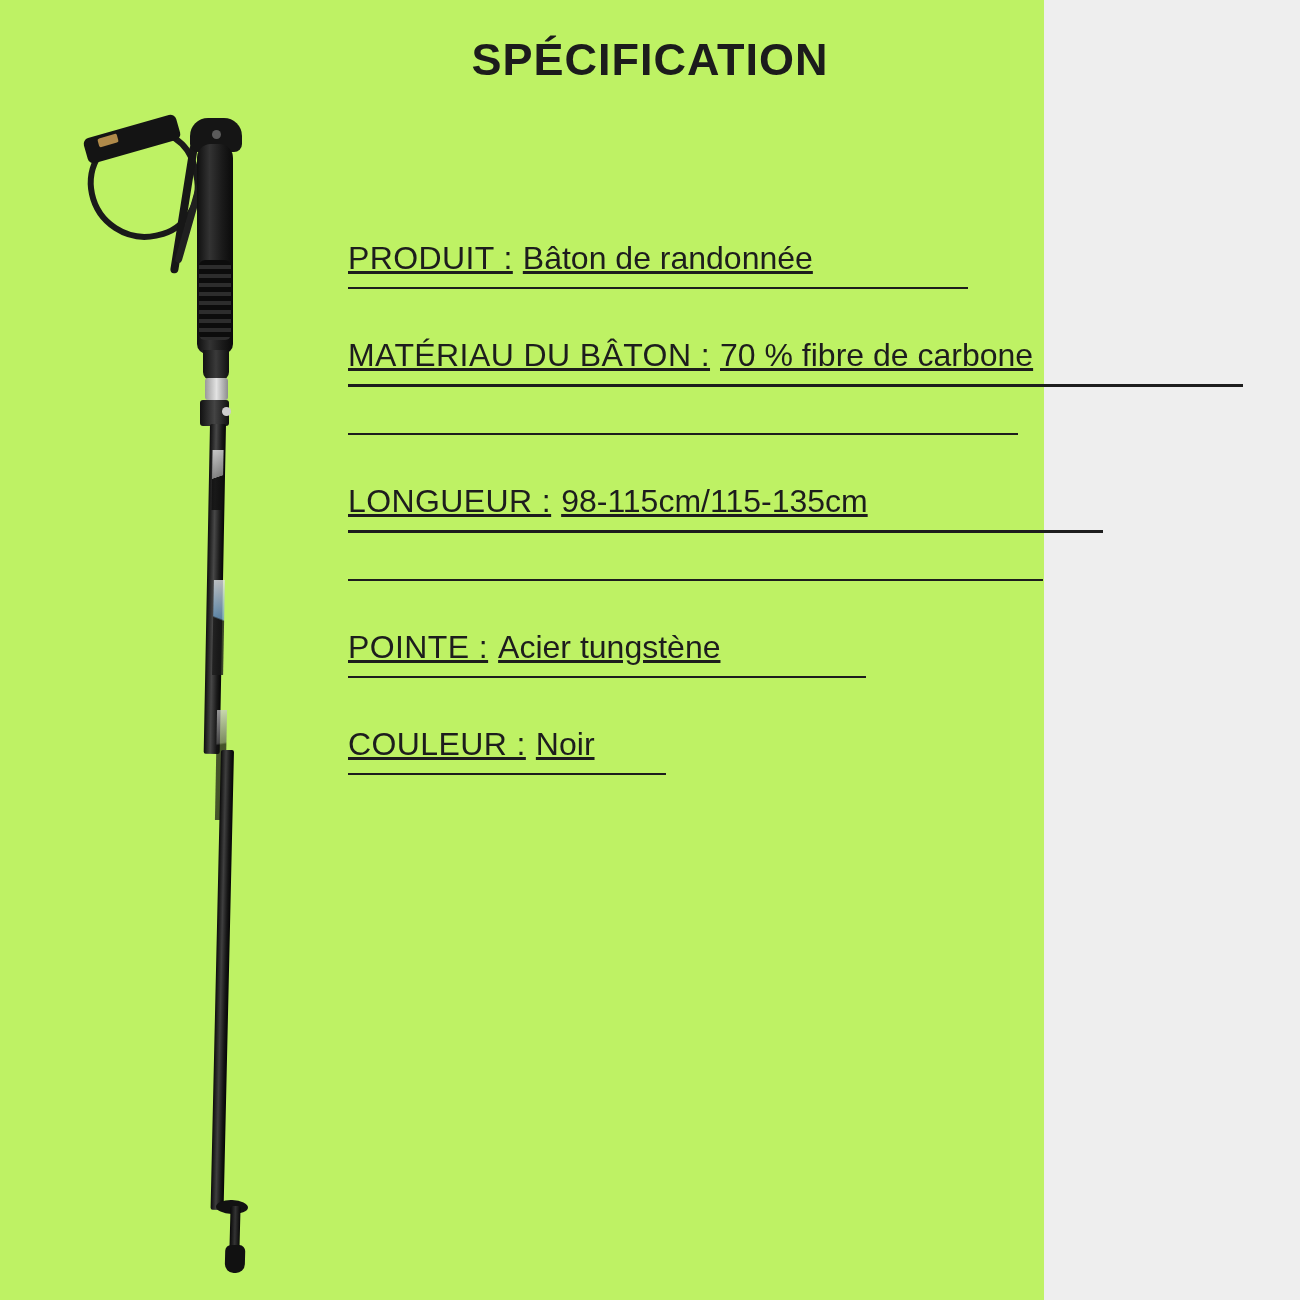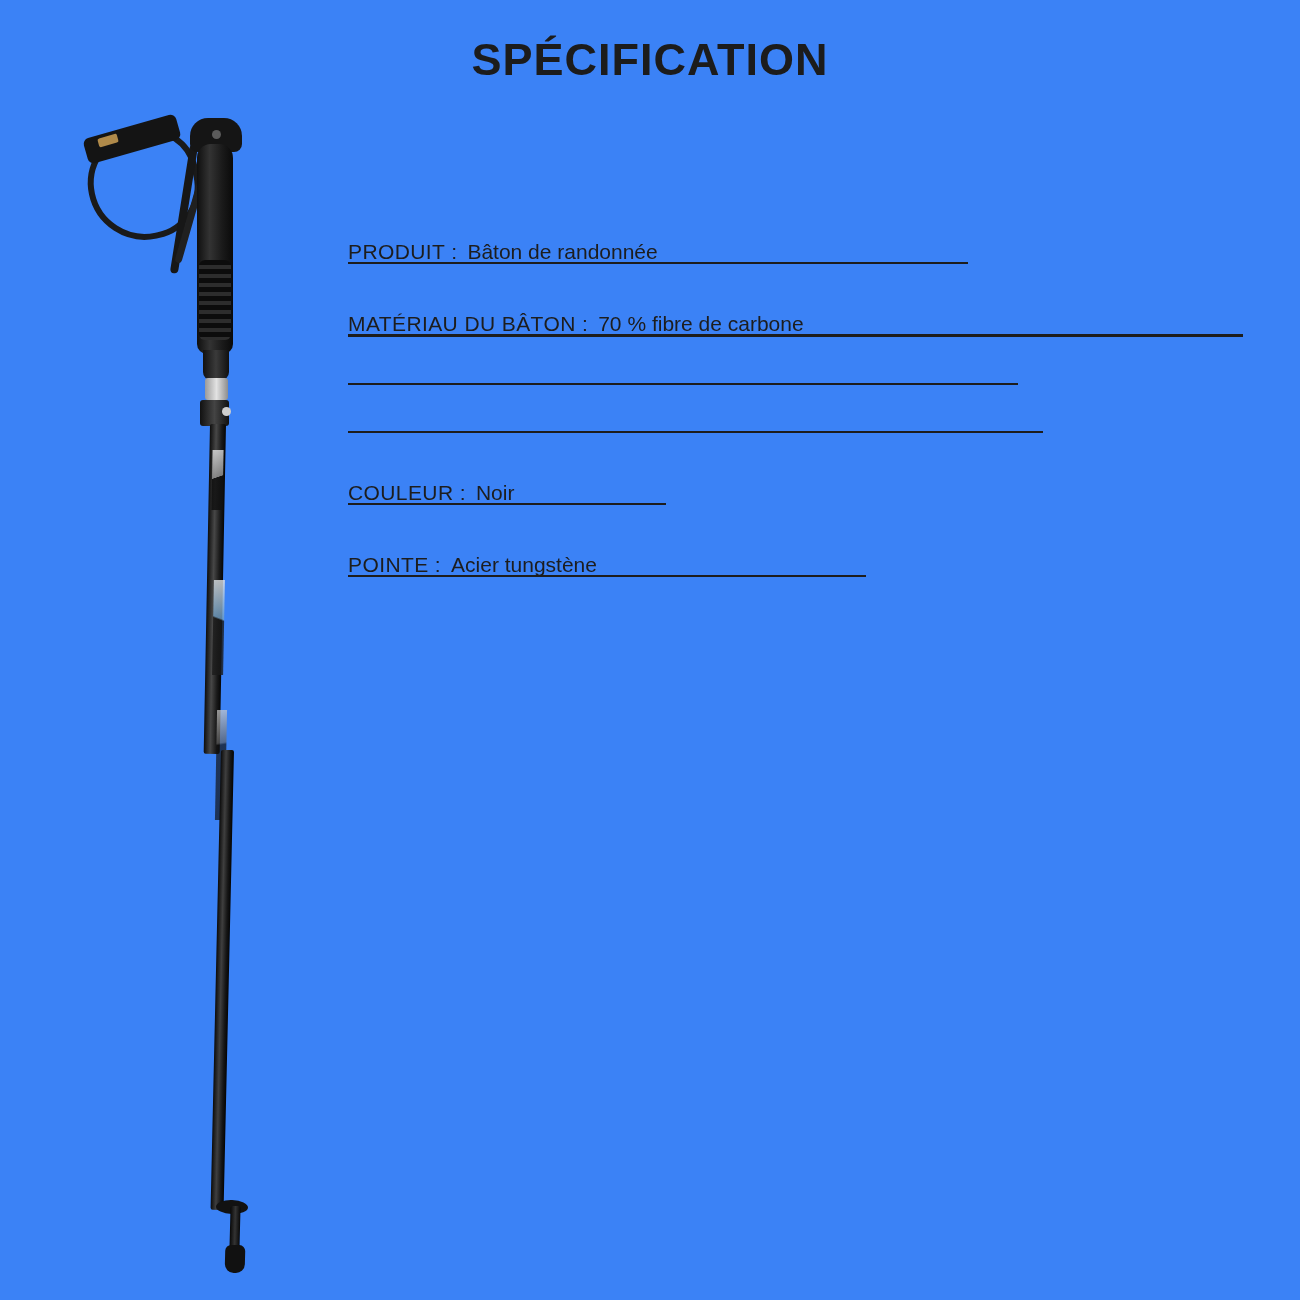--- a/index.html
+++ b/index.html
@@ -10,23 +10,23 @@
     width: 1300px;
     height: 1300px;
     background: #eeeeee;
     font-family: "Liberation Sans", sans-serif;
     overflow: hidden;
     position: relative;
   }
 
   #page {
     position: relative;
-    width: 1300px;
+    width: 1044px;
     height: 1300px;
-    background: #3b82f6;
+    background: #bef264;
   }
 
   #title {
     position: absolute;
     top: 34px;
     left: 0;
     width: 1300px;
     text-align: center;
     font-size: 45px;
     font-weight: bold;
@@ -247,25 +247,26 @@
     width: 910px;
   }
 
   .spec-row {
     position: relative;
     margin-bottom: 38px;
     padding-bottom: 10px;
   }
 
   .spec-line {
-    font-size: 21px;
+    font-size: 32px;
     color: #1d1d1d;
     white-space: nowrap;
     display: inline-block;
-    padding-bottom: 0;
+    padding-bottom: 12px;
+    text-decoration: underline;
   }
 
   .spec-label {
     letter-spacing: .4px;
   }
 
   .spec-value {
     margin-left: 10px;
   }
 
@@ -332,33 +333,39 @@
       <div class="spec-line">
         <span class="spec-label">MATÉRIAU DU BÂTON :</span><span class="spec-value">70 % fibre de carbone</span>
       </div>
       <div class="spec-underline ul-2"></div>
     </div>
 
     <div class="spec-row">
       <div class="spec-underline ul-3"></div>
     </div>
 
+    <div class="spec-row">
+      <div class="spec-line">
+        <span class="spec-label">LONGUEUR :</span><span class="spec-value">98-115cm/115-135cm</span>
+      </div>
+      <div class="spec-underline ul-4"></div>
+    </div>
 
     <div class="spec-row">
       <div class="spec-underline ul-5"></div>
     </div>
 
     <div class="spec-row">
       <div class="spec-line">
+        <span class="spec-label">POINTE :</span><span class="spec-value">Acier tungstène</span>
+      </div>
+      <div class="spec-underline ul-7"></div>
+    </div>
+
+    <div class="spec-row">
+      <div class="spec-line">
         <span class="spec-label">COULEUR :</span><span class="spec-value">Noir</span>
       </div>
       <div class="spec-underline ul-6"></div>
-    </div>
-
-    <div class="spec-row">
-      <div class="spec-line">
-        <span class="spec-label">POINTE :</span><span class="spec-value">Acier tungstène</span>
-      </div>
-      <div class="spec-underline ul-7"></div>
     </div>
 
   </div>
 </div>
 
 </body></html>

